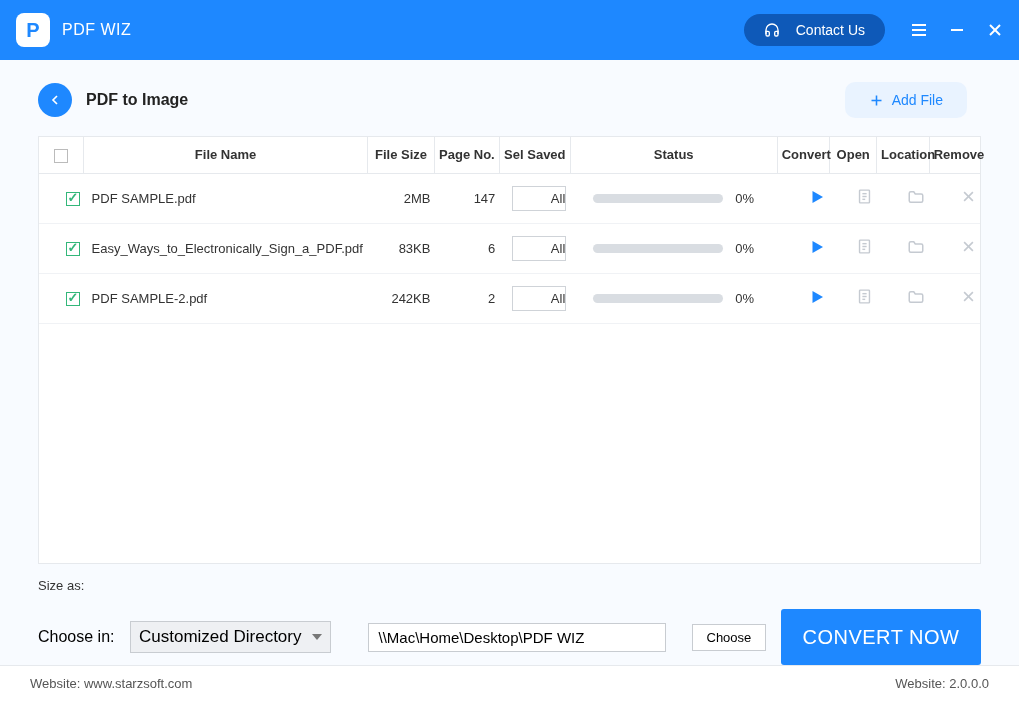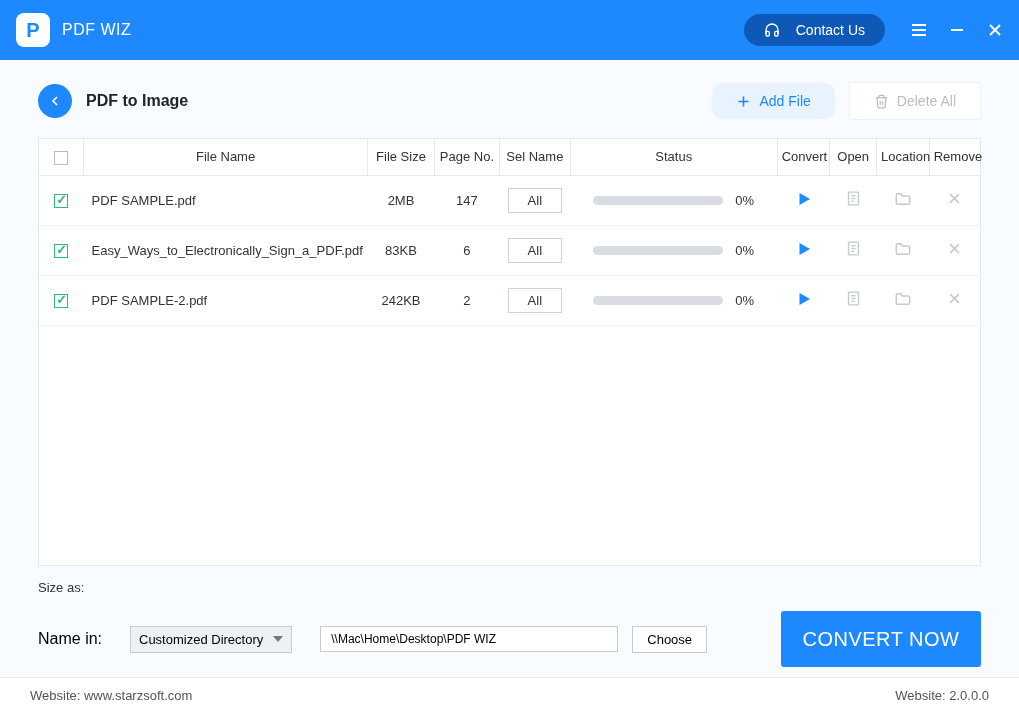--- a/index.html
+++ b/index.html
@@ -20,23 +20,23 @@
 .page-header { display: flex; align-items: center; margin-bottom: 18px; }
 .back-btn { width: 34px; height: 34px; border-radius: 50%; background: #1e88ff; display: flex; align-items: center; justify-content: center; cursor: pointer; margin-right: 14px; }
 .page-title { font-size: 16px; font-weight: 600; color: #222; }
 .page-header-spacer { flex:1; }
 .add-file-btn { display: flex; align-items: center; gap: 8px; background: #e9f3ff; color: #1e88ff; padding: 10px 24px; border-radius: 10px; cursor: pointer; font-size: 14px; margin-right: 14px; }
 .delete-all-btn { display: flex; align-items: center; gap: 8px; color: #b8bdc4; padding: 10px 24px; cursor: pointer; font-size: 14px; border: 1px solid #eef1f4; background:#fff; border-radius:2px;}
 
 
 .table-wrap { background: #fff; border: 1px solid #e6e9ed; height: 428px; }
 table { width: 100%; border-collapse: collapse; font-size: 13px; color: #333; table-layout: fixed; }
-th { font-weight: 400; text-align: center; padding: 10px 4px; border-bottom: 1px solid #e6e9ed; border-right: 1px solid #e6e9ed; background:#fff;}
+th { font-weight: 700; text-align: center; padding: 10px 4px; border-bottom: 1px solid #e6e9ed; border-right: 1px solid #e6e9ed; background:#fff;}
 th:last-child { border-right: none; }
-td { text-align: center; padding: 12px 4px; border-bottom: 1px solid #f0f2f5; vertical-align: middle; }
+td { text-align: right; padding: 12px 4px; border-bottom: 1px solid #f0f2f5; vertical-align: middle; }
 .col-check { width: 44px; }
 .col-name { width: 280px; }
 .col-size { width: 66px; }
 .col-pageno { width: 64px; }
 .col-selpage { width: 70px; }
 .col-status { width: 204px; }
 .col-convert { width: 52px; }
 .col-open { width: 46px; }
 .col-location { width: 52px; }
 .col-remove { width: 50px; }
@@ -53,28 +53,28 @@
 
 .controls { margin-top: 14px; }
 .row { display: flex; align-items: center; font-size: 13px; color: #333; }
 .row-label { width: 92px; }
 .radio-group { display: flex; gap: 30px; }
 .radio { display: flex; align-items: center; gap: 6px; cursor: pointer; }
 .radio-circle { width: 13px; height: 13px; border: 1px solid #888; border-radius: 50%; display: inline-block; position: relative; }
 .radio-circle.selected { border-color: #33b77a; }
 .radio-circle.selected::after { content:""; position:absolute; width:7px; height:7px; background:#33b77a; border-radius:50%; top:2px; left:2px;}
 .row2 { margin-top: 16px; display: flex; align-items: center; }
-.dir-select { border: 1px solid #c8ccd1; background: #eef0f3; padding: 5px 8px; display: flex; align-items: center; gap:6px; cursor: pointer; font-size: 13px; margin-right: 28px;}
+.dir-select { border: 1px solid #c8ccd1; background: #eef0f3; padding: 5px 8px; display: flex; align-items: center; gap:6px; cursor: pointer; font-size: 17px; margin-right: 37px;}
 .dir-select .tri { width: 0; height: 0; border-left: 5px solid transparent; border-right: 5px solid transparent; border-top: 6px solid #777; margin-left:4px;}
-.path-input { border: 1px solid #c8ccd1; padding: 5px 10px; width: 298px; font-size: 12px; background:#fff; margin-right: 14px;}
+.path-input { border: 1px solid #c8ccd1; padding: 5px 10px; width: 298px; font-size: 15px; background:#fff; margin-right: 26px;}
 .choose-btn { border: 1px solid #c8ccd1; padding: 5px 14px; cursor: pointer; font-size: 13px; background:#fff;}
 .convert-now-btn { margin-left: auto; background: #1e88ff; color: #fff; font-size: 20px; padding: 0; width: 200px; height: 56px; display: flex; align-items: center; justify-content: center; cursor: pointer; border-radius: 3px; letter-spacing: 0.5px;}
 
 
-.footer { height: 36px; border-top: 1px solid #e6e9ed; display: flex; align-items: center; padding: 0 30px; font-size: 13px; color: #555; background:#fff; position:absolute; bottom:4px; width:100%;}
+.footer { height: 36px; border-top: 1px solid #e6e9ed; display: flex; align-items: center; padding: 0 30px; font-size: 13px; color: #555; background:#fff; position:absolute; bottom:16px; width:100%;}
 .footer-spacer { flex:1; }
 </style>
 </head>
 <body>
 
 <div class="header">
   <div class="logo">
     <span class="logo-inner">P</span>
   </div>
   <div class="app-title">PDF WIZ</div>
@@ -116,29 +116,20 @@
         </svg>
     </div>
     <div class="page-title">PDF to Image</div>
     <div class="page-header-spacer"></div>
     <div class="add-file-btn">
       <svg width="15" height="15" viewBox="0 0 24 24" stroke="#1e88ff" stroke-width="2.5">
           <line x1="12" y1="4" x2="12" y2="20"></line>
           <line x1="4" y1="12" x2="20" y2="12"></line>
         </svg>
       <span>Add File</span>
-    </div>
-    <div class="delete-all-btn">
-      <svg width="15" height="15" viewBox="0 0 24 24" fill="none" stroke="#b8bdc4" stroke-width="2">
-          <polyline points="3 6 5 6 21 6"></polyline>
-          <path d="M19 6l-1 14a2 2 0 0 1-2 2H8a2 2 0 0 1-2-2L5 6"></path>
-          <path d="M10 11v6M14 11v6"></path>
-          <path d="M8 6V4a2 2 0 0 1 2-2h4a2 2 0 0 1 2 2v2"></path>
-        </svg>
-      <span>Delete All</span>
     </div>
   </div>
 
   <div class="table-wrap">
     <table>
       <colgroup>
         <col class="col-check">
           <col class="col-name">
           <col class="col-size">
           <col class="col-pageno">
@@ -148,21 +139,21 @@
           <col class="col-open">
           <col class="col-location">
           <col class="col-remove">
       </colgroup>
       <thead>
         <tr>
           <th><span class="checkbox"></span></th>
           <th>File Name</th>
           <th>File Size</th>
           <th>Page No.</th>
-          <th>Sel Name</th>
+          <th>Sel Saved</th>
           <th>Status</th>
           <th>Convert</th>
           <th>Open</th>
           <th>Location</th>
           <th>Remove</th>
         </tr>
       </thead>
       <tbody id="tbody">
           <tr>
             <td><span class="checkbox checked"></span></td>
@@ -271,21 +262,21 @@
           </tr>
         </tbody>
     </table>
   </div>
 
   <div class="controls">
     <div class="row">
       <div class="row-label">Size as:</div>
     </div>
     <div class="row2">
-      <div class="row-label">Name in:</div>
+      <div class="row-label">Choose in:</div>
       <div class="dir-select">
         <span>Customized Directory</span>
         <span class="tri"></span>
       </div>
       <div class="path-input">\\Mac\Home\Desktop\PDF WIZ</div>
       <div class="choose-btn">Choose</div>
       <div class="convert-now-btn">CONVERT NOW</div>
     </div>
   </div>
 </div>

